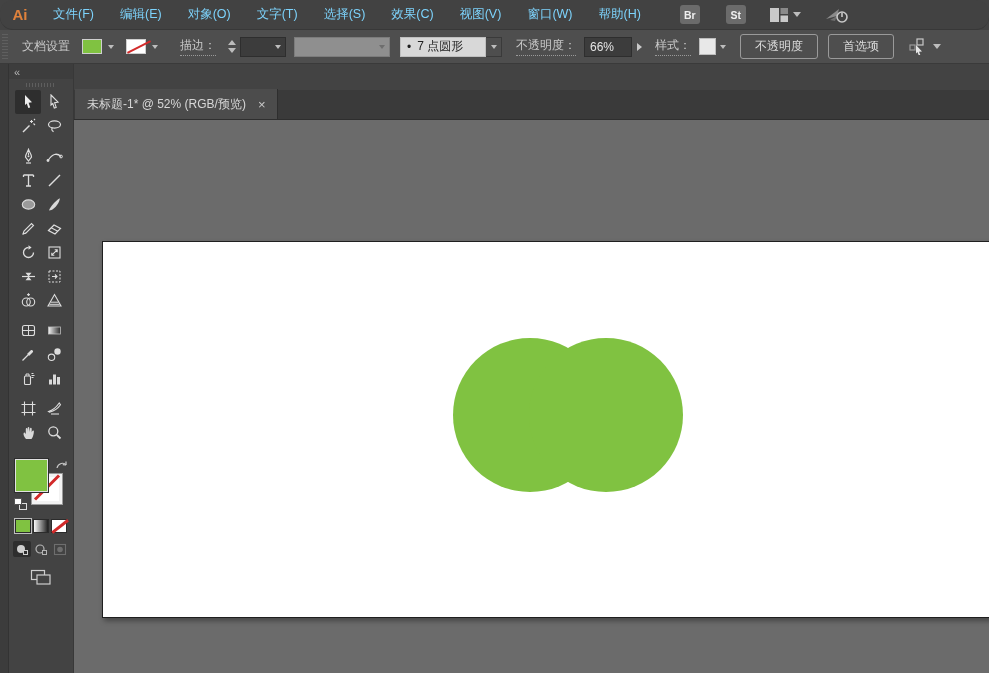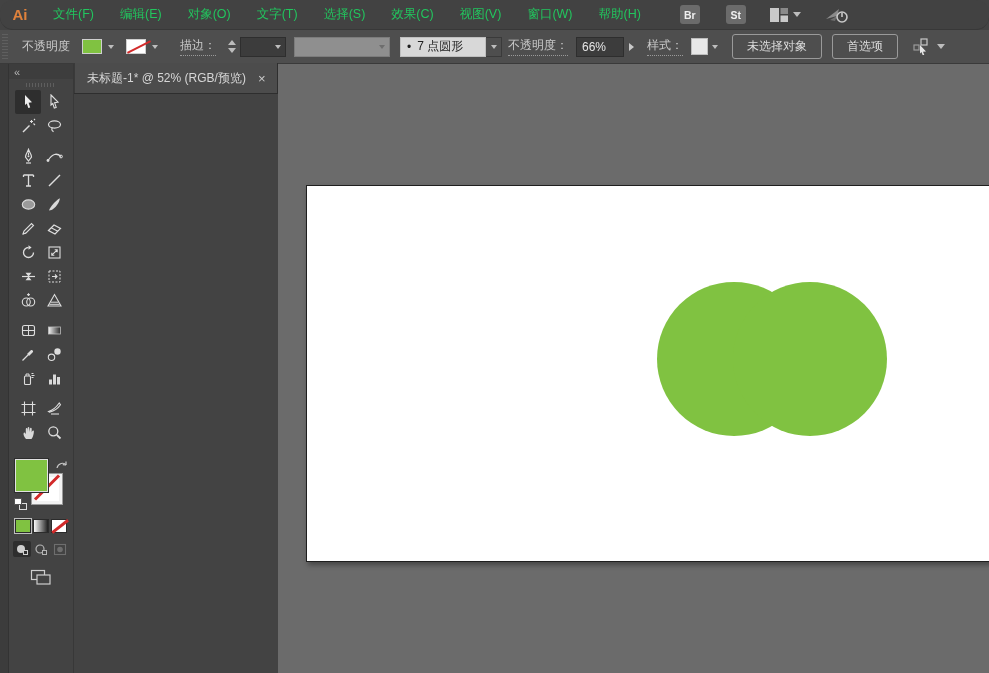--- a/index.html
+++ b/index.html
@@ -3,21 +3,21 @@
 <meta charset="utf-8">
 <style>
   * { margin:0; padding:0; box-sizing:border-box; }
   html,body { width:989px; height:673px; overflow:hidden; }
   body { font-family:"Liberation Sans","DejaVu Sans",sans-serif; background:#434343; -webkit-font-smoothing:antialiased; }
   .app { width:989px; height:673px; display:flex; flex-direction:column; }
 
   
   .menubar { height:24px; background:#424242; display:flex; align-items:center; border-bottom:1px solid #383838; flex:0 0 30px;border-radius:13px; }
   .ai-logo { width:40px; text-align:center; color:#E0823C; font-weight:bold; font-size:15px; cursor:default; }
-  .menu-item { color:#22c55e; font-size:12.5px; padding:0 13px; height:30px; display:flex; align-items:center; cursor:default; }
+  .menu-item { color:#7dd3fc; font-size:12.5px; padding:0 13px; height:30px; display:flex; align-items:center; cursor:default; }
   .mb-badge { width:20px; height:19px; background:#6B6B6B; border-radius:3px; color:#F0F0F0; font-size:10.5px; font-weight:bold; display:flex; align-items:center; justify-content:center; margin-left:26px; }
   .mb-icon { margin-left:24px; display:flex; align-items:center; gap:5px; }
   .chev { width:0; height:0; border-left:4px solid transparent; border-right:4px solid transparent; border-top:5px solid #BDBDBD; display:inline-block; }
 
   
   .controlbar { height:34px; background:#4E4E4E; display:flex; align-items:center; border-bottom:1px solid #3A3A3A; flex:0 0 34px; font-size:12px; color:#C9C9C9; }
   .grip-v { width:7px; height:26px; margin:0 6px 0 2px;
     background-image:repeating-linear-gradient(#5f5f5f 0 1px, transparent 1px 3px); width:6px; }
   .cb-label { margin:0 8px; white-space:nowrap; }
   .cb-label.linked { border-bottom:1px dotted #9A9A9A; padding-bottom:1px; cursor:pointer; }
@@ -74,21 +74,21 @@
   .color-btn.grad { background:linear-gradient(90deg,#FAFAFA,#1E1E1E); }
   .color-btn.none { background:#FFFFFF; }
   .color-btn.none::after { content:""; position:absolute; left:-2px; top:5px; width:20px; height:2.5px; background:#D22A2A; transform:rotate(-38deg); }
 
   .modes-row { display:flex; gap:1px; margin-top:8px; }
   .mode-btn { width:18px; height:16px; display:flex; align-items:center; justify-content:center; cursor:pointer; border-radius:2px; }
   .mode-btn.active { background:#2E2E2E; }
   .screen-mode { margin-top:12px; cursor:pointer; }
 
   
-  .workarea { flex:1; display:flex; flex-direction:row; min-width:0; }
+  .workarea { flex:1; display:flex; flex-direction:column; min-width:0;margin-top:26px; }
   .tabbar { height:30px; background:#3A3A3A; display:flex; align-items:flex-end; flex:0 0 30px; border-bottom:1px solid #2E2E2E; }
   .doc-tab { height:30px; background:#4C4C4C; display:flex; align-items:center; gap:12px; padding:0 12px; color:#D6D6D6; font-size:12px; cursor:pointer; border-right:1px solid #2E2E2E; margin-left:1px; white-space:nowrap; }
   .tab-close { color:#C9C9C9; font-size:13px; cursor:pointer; line-height:1; }
 
   .canvas { flex:1; background:#6B6B6B; position:relative; overflow:hidden; }
   .artboard { position:absolute; left:28px; top:121px; right:-2px; height:377px; background:#FFFFFF; border:1px solid #1F1F1F; box-shadow:2px 3px 5px rgba(0,0,0,0.35); }
   .circle { position:absolute; border-radius:50%; }
 </style>
 </head>
 <body>
@@ -121,21 +121,21 @@
         <path d="M1 13 L14 3 L12 10 Z" fill="#8A8A8A"></path>
         <path d="M5 14 L12 10 L10 15 Z" fill="#6E6E6E"></path>
         <circle cx="17" cy="11" r="5" fill="none" stroke="#C9C9C9" stroke-width="1.6"></circle>
         <line x1="17" y1="6.5" x2="17" y2="11" stroke="#C9C9C9" stroke-width="1.6"></line>
       </svg>
     </div>
   </div>
 
   <div class="controlbar">
     <div class="grip-v"></div>
-    <div class="cb-label">不透明度</div>
+    <div class="cb-label">文档设置</div>
 
     <div class="swatch-group">
       <div class="cb-swatch fill"></div>
       <span class="mini-chev"></span>
     </div>
     <div class="swatch-group">
       <div class="cb-swatch stroke-none"></div>
       <span class="mini-chev"></span>
     </div>
 
@@ -155,31 +155,31 @@
     <div class="brush-box">
       <div class="brush-face">
         <span>•</span>
         <span>7 点圆形</span>
       </div>
       <div class="brush-chevbtn">
         <span class="dd-chev"></span>
       </div>
     </div>
 
-    <div class="cb-label linked" style="margin-left:6px">不透明度：</div>
+    <div class="cb-label linked" style="margin-left:14px">不透明度：</div>
     <div class="opacity-field">66%</div>
     <div class="arrow-right-btn">
         <span></span>
       </div>
 
     <div class="cb-label linked">样式：</div>
     <div class="style-swatch"></div>
     <span class="mini-chev"></span>
 
-    <button class="cb-btn">未选择对象</button>
+    <button class="cb-btn">不透明度</button>
     <button class="cb-btn">首选项</button>
 
     <div class="sel-similar">
       <svg width="20" height="17" viewBox="0 0 20 17">
         <rect x="9" y="1" width="6" height="6" fill="none" stroke="#C9C9C9" stroke-width="1.2"></rect>
         <rect x="2" y="7" width="5" height="5" fill="none" stroke="#9A9A9A" stroke-width="1.2"></rect>
         <path d="M8 7 L14 13.5 L11 13.8 L12.3 17 L10.6 17 L9.5 14 L8 15.5 Z" fill="#E6E6E6"></path>
       </svg>
       <span class="chev"></span>
     </div>

